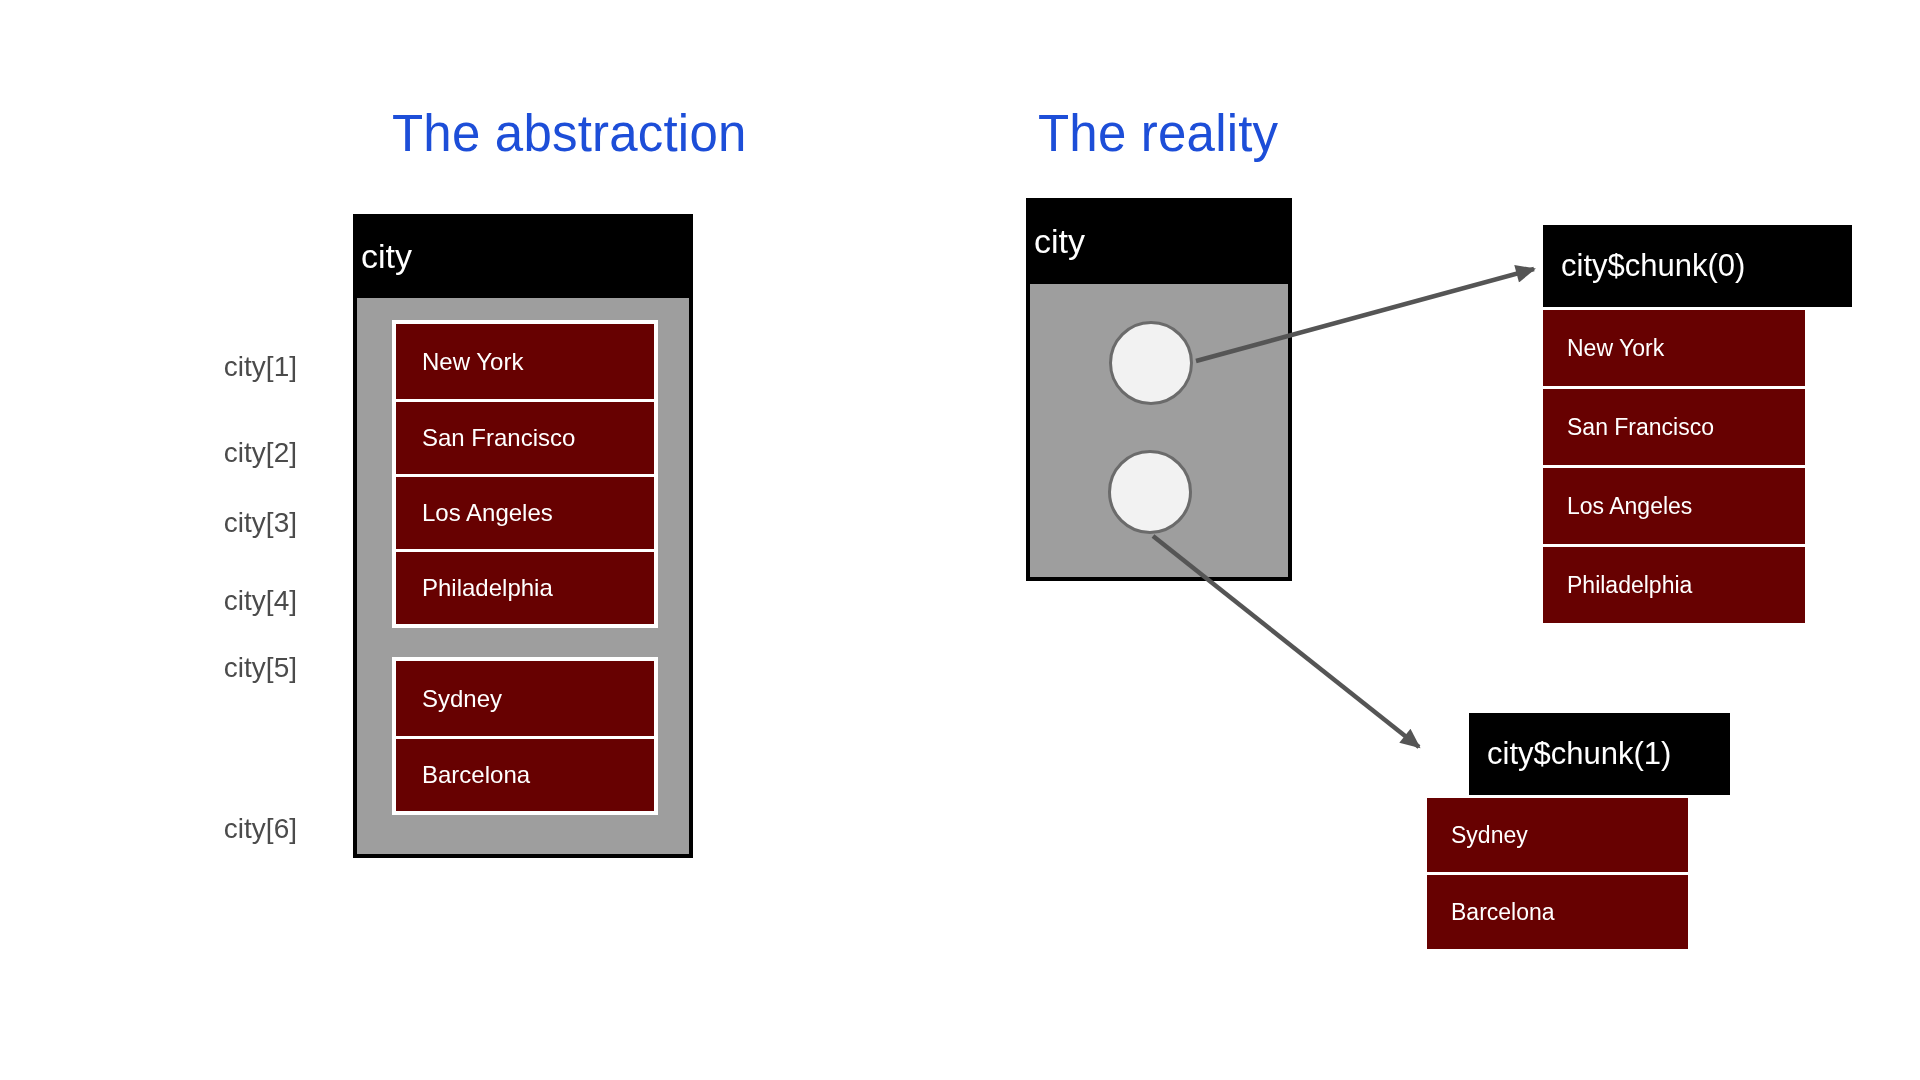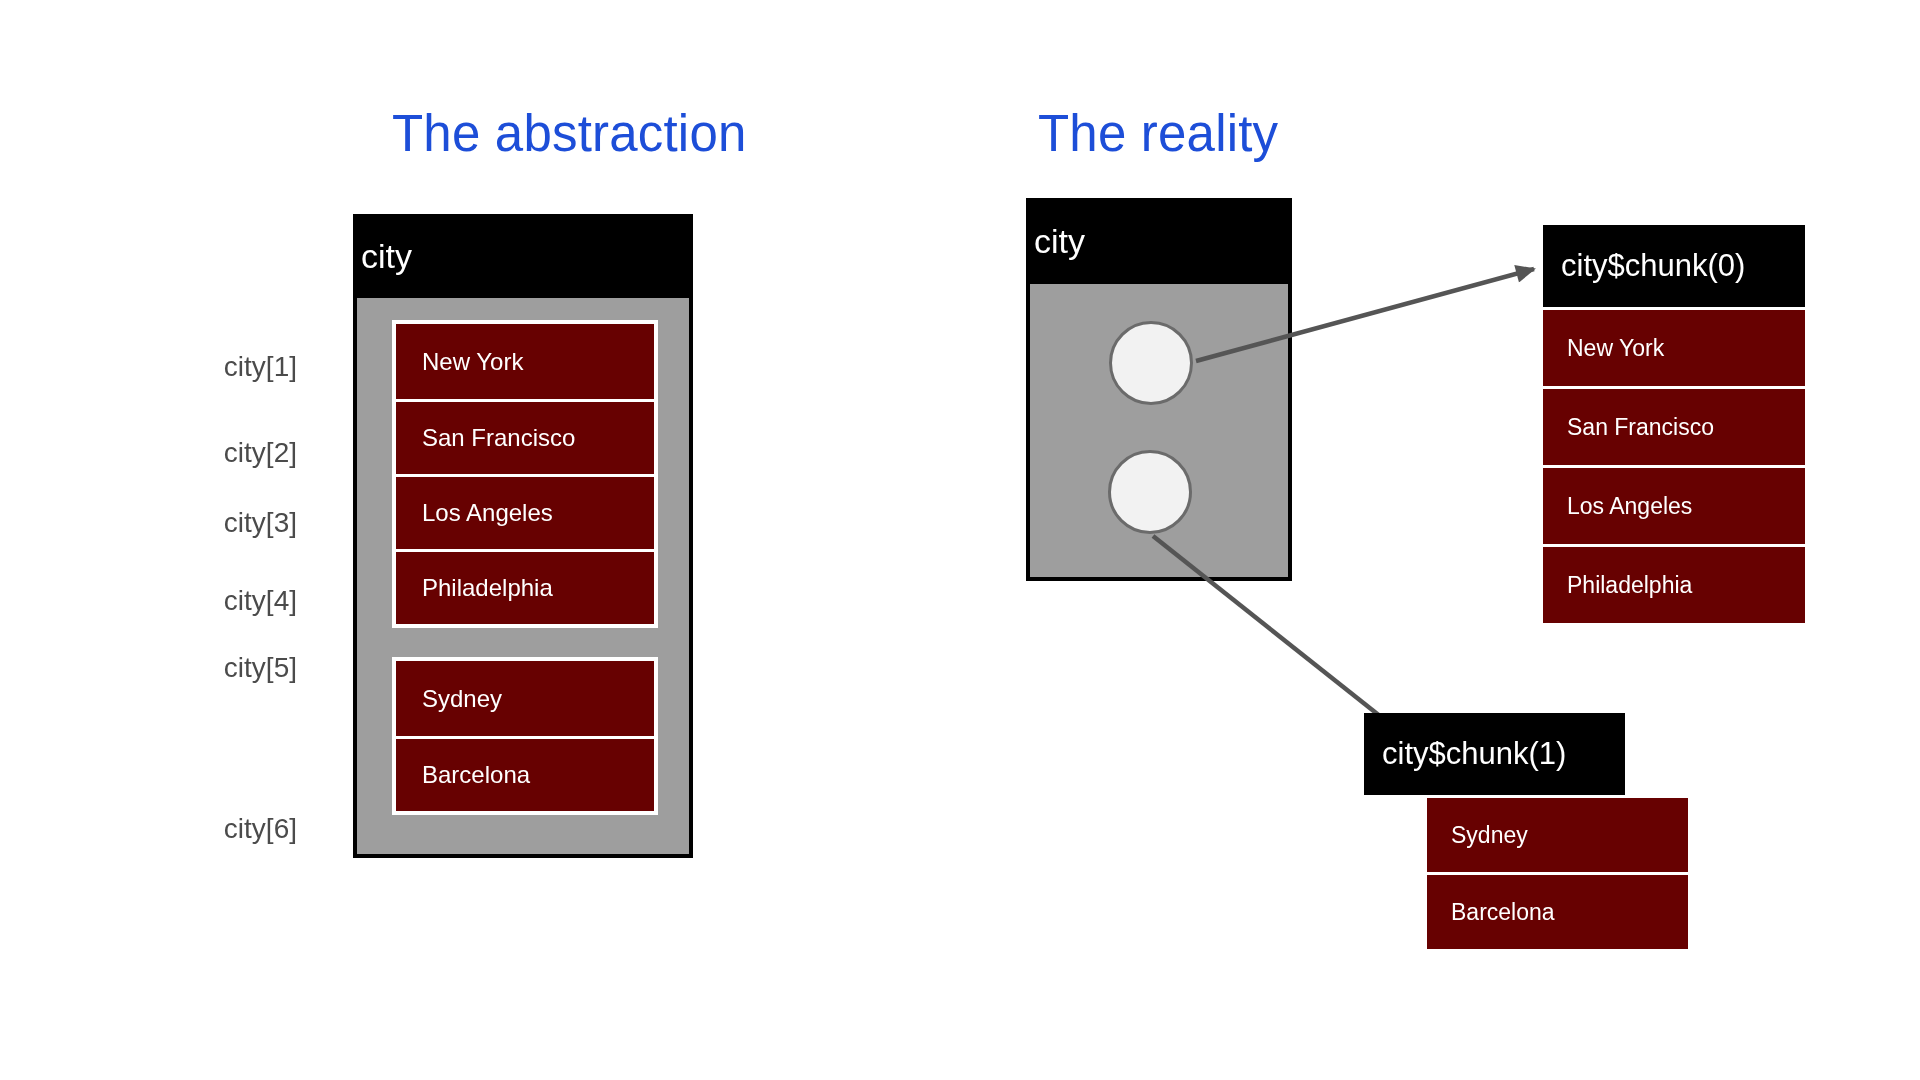--- a/index.html
+++ b/index.html
@@ -51,22 +51,22 @@
     position:absolute;width:84px;height:84px;border-radius:50%;
     background:#f2f2f2;border:3px solid #6b6b6b;box-sizing:border-box;
   }
   .pc1{left:1109px;top:321px;}
   .pc2{left:1108px;top:450px;}
 
   .chunk-header{
     position:absolute;background:#000000;color:#ffffff;display:flex;align-items:center;
     box-sizing:border-box;font-size:31px;padding-left:18px;white-space:nowrap;
   }
-  .ch0-header{left:1543px;top:225px;width:262px;height:82px;}
-  .ch1-header{left:1364px;top:713px;width:261px;height:82px;}
+  .ch0-header{left:1543px;top:225px;width:309px;height:82px;}
+  .ch1-header{left:1469px;top:713px;width:261px;height:82px;}
   .chunk-rows{position:absolute;}
   .ch0-rows{left:1543px;top:307px;width:262px;}
   .ch1-rows{left:1427px;top:795px;width:261px;}
   .chunk-row{
     background:#670101;color:#ffffff;font-size:23px;display:flex;align-items:center;
     padding-left:24px;box-sizing:border-box;margin-top:3px;
   }
   .ch0-rows .chunk-row{height:76px;}
   .ch1-rows .chunk-row{height:74px;}
 

